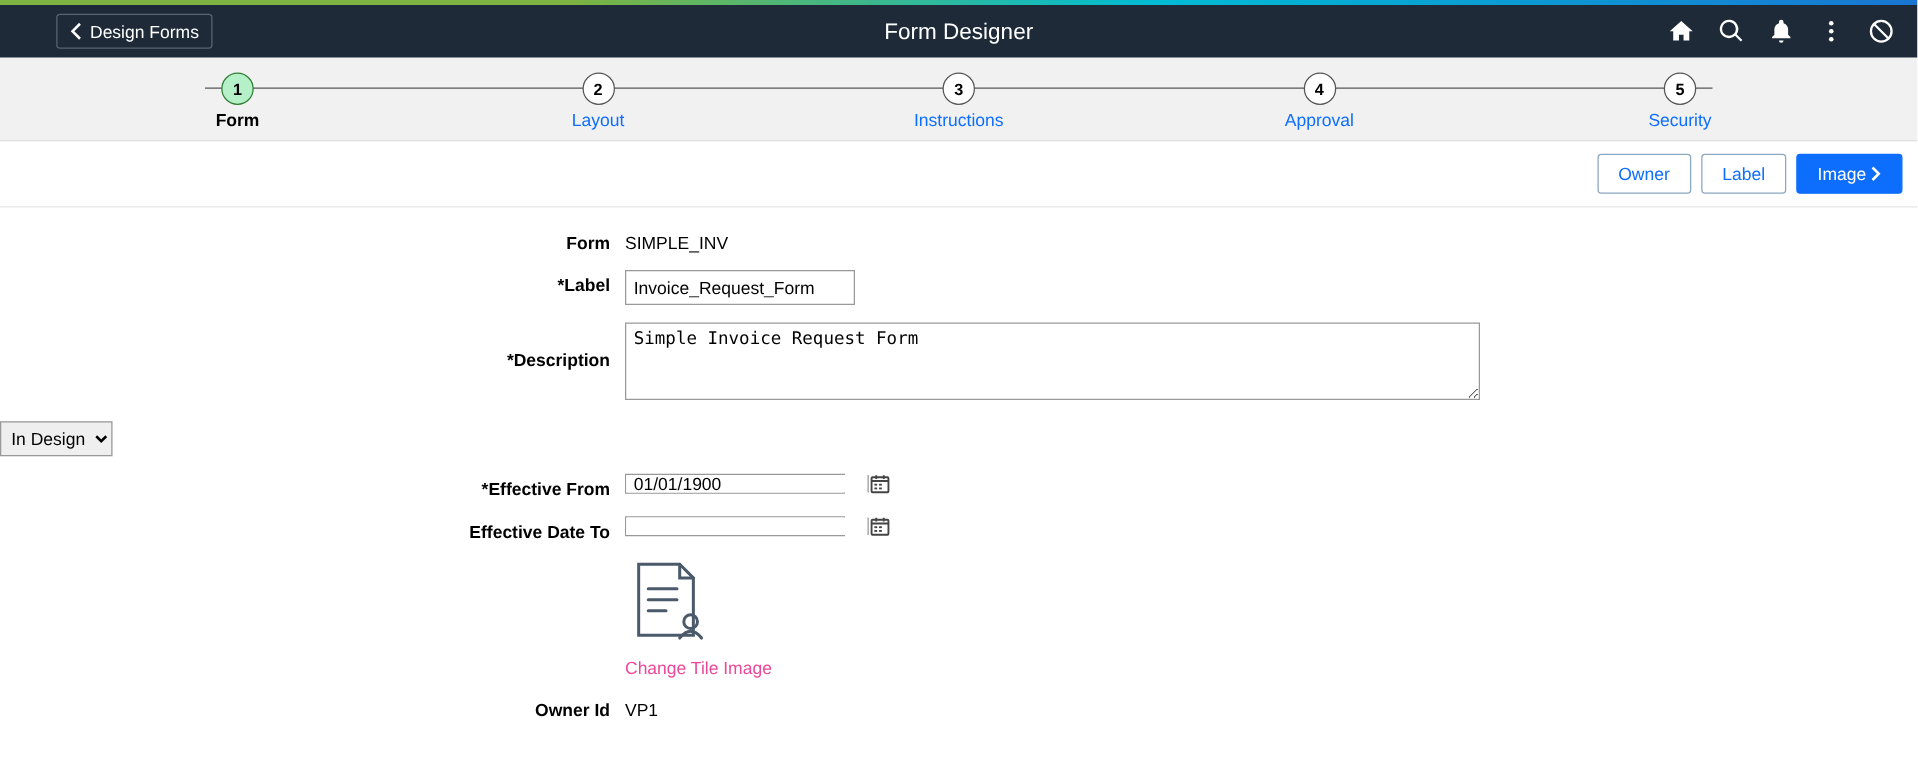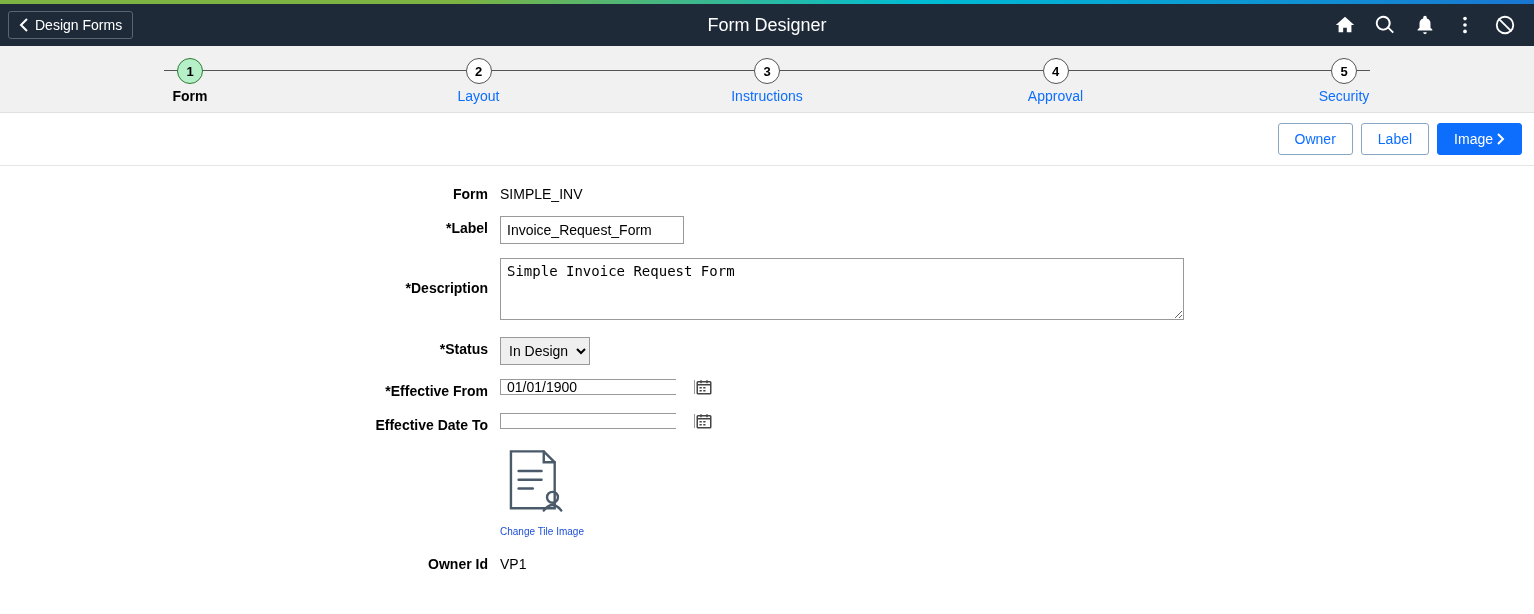--- a/index.html
+++ b/index.html
@@ -1,21 +1,21 @@
 <!DOCTYPE html>
 <html><head>
 <meta charset="utf-8">
 <style>
   * { box-sizing: border-box; margin: 0; padding: 0; }
   body { font-family: Arial, Helvetica, sans-serif; font-size: 14px; color: #000; background: #fff; width: 1534px; }
 
   .gradient-bar { height: 4px; background: linear-gradient(to right, #7cb342 0%, #7cb342 30%, #00bcd4 60%, #1976d2 100%); }
 
   .header { background: #1e2a38; color: #fff; display: flex; align-items: center; height: 42px; padding: 0 8px; position: relative; }
-  .back-btn { border: 1px solid #5a6570; border-radius: 3px; padding: 5px 10px; color: #fff; display: flex; align-items: center; gap: 6px; cursor: pointer; background: transparent; font-size: 14px;}
+  .back-btn { border: 1px solid #5a6570; border-radius: 3px; padding: 5px 10px; color: #fff; display: flex; align-items: center; gap: 6px; cursor: pointer; background: transparent; font-size: 14px; margin-left: 37px;}
   .header-title { position: absolute; left: 50%; transform: translateX(-50%); font-size: 18px; font-weight: 400; }
   .header-icons { margin-left: auto; display: flex; align-items: center; gap: 18px; padding-right: 10px;}
   .header-icons svg { width: 22px; height: 22px; fill: #fff; display:block; cursor:pointer;}
 
   .stepper-wrap { background: #f1f1f1; border-bottom: 1px solid #e0e0e0; padding: 12px 0 8px; }
   .stepper { display: flex; justify-content: space-between; align-items: flex-start; position: relative; margin: 0 150px;}
   .stepper-line { position:absolute; top:12px; left:14px; right:14px; height:1px; background:#555; z-index:0;}
   .step { text-align: center; font-size: 14px; position: relative; z-index: 1; cursor: pointer; min-width: 80px;}
   .step-circle { width: 26px; height: 26px; border: 1px solid #555; border-radius: 50%; background: #fff; display: flex; align-items: center; justify-content: center; margin: 0 auto 4px; font-weight: 600; font-size: 13px; }
   .step.active .step-circle { background: #b6f0c9; border-color: #2e7d32; color:#000; }
@@ -31,21 +31,21 @@
   .row .lbl { width: 500px; text-align: right; padding-right: 12px; font-size: 14px; padding-top:4px; font-weight:700;}
   .row .val { font-size: 14px; padding-top:4px;}
   input[type=text].inp { border: 1px solid #999; padding: 4px 6px; font-size: 14px; height: 28px; }
   textarea.inp { border: 1px solid #999; padding: 4px 6px; font-size: 14px; width: 684px; height: 62px; resize: both; }
   select.inp { border: 1px solid #999; padding: 3px 4px; font-size: 14px; height: 28px; background:#efefef;}
   .date-wrap { display:flex; border:1px solid #999; height:16px; width:176px;}
   .date-wrap input { border:none; flex:1; padding:4px 6px; font-size:14px; outline:none;}
   .date-wrap .dicon { width:32px; border-left:1px solid #999; display:flex; align-items:center; justify-content:center; cursor:pointer;}
   .date-wrap .dicon svg{ width:18px; height:18px; fill:#444;}
   .tile-img svg { width:70px; height:70px; stroke:#4a5a6a; fill:none; stroke-width:2.2; stroke-linecap:round;}
-  .link { color:#1d4ed8; cursor:pointer; font-size:10px; display:inline-block; margin-top:6px;}
+  .link { color:#ec4899; cursor:pointer; font-size:14px; display:inline-block; margin-top:6px;}
 </style>
 </head>
 <body>
 
 <div class="gradient-bar"></div>
 
 <div class="header">
   <button class="back-btn">
     <svg width="10" height="14" viewBox="0 0 10 14">
         <path d="M8 1 L2 7 L8 13" stroke="#fff" stroke-width="2" fill="none"></path>
@@ -123,21 +123,20 @@
     <div class="lbl">*Label</div>
     <div><input type="text" class="inp" style="width: 184px;" value="Invoice_Request_Form"></div>
   </div>
 
   <div class="row">
     <div class="lbl" style="padding-top:22px">*Description</div>
     <div><textarea class="inp" style="">Simple Invoice Request Form</textarea></div>
   </div>
 
   <div class="row">
-    <div class="lbl">*Status</div>
     <div><select class="inp"><option>In Design</option></select></div>
   </div>
 
   <div class="row">
     <div class="lbl">*Effective From</div>
     <div class="date-wrap">
       <input type="text" value="01/01/1900" style="">
       <div class="dicon">
         <svg viewBox="0 0 24 24">
             <rect x="3" y="5" width="18" height="16" rx="1" fill="none" stroke="#444" stroke-width="2"></rect>

